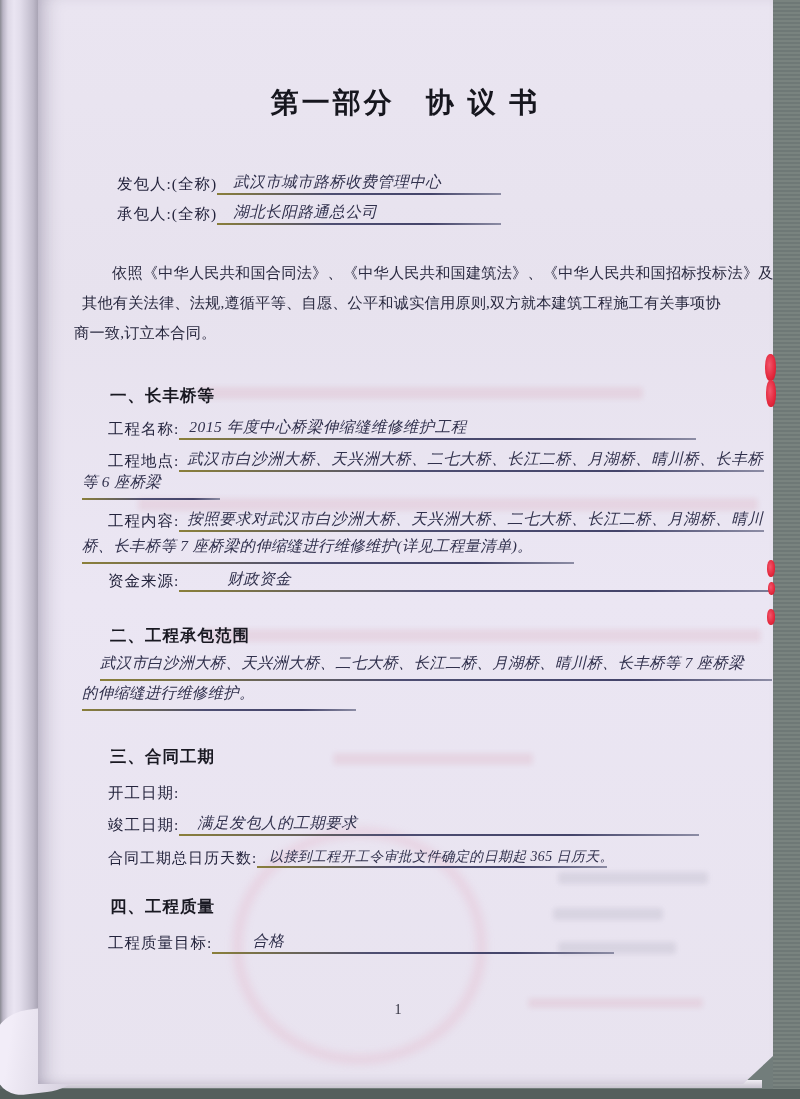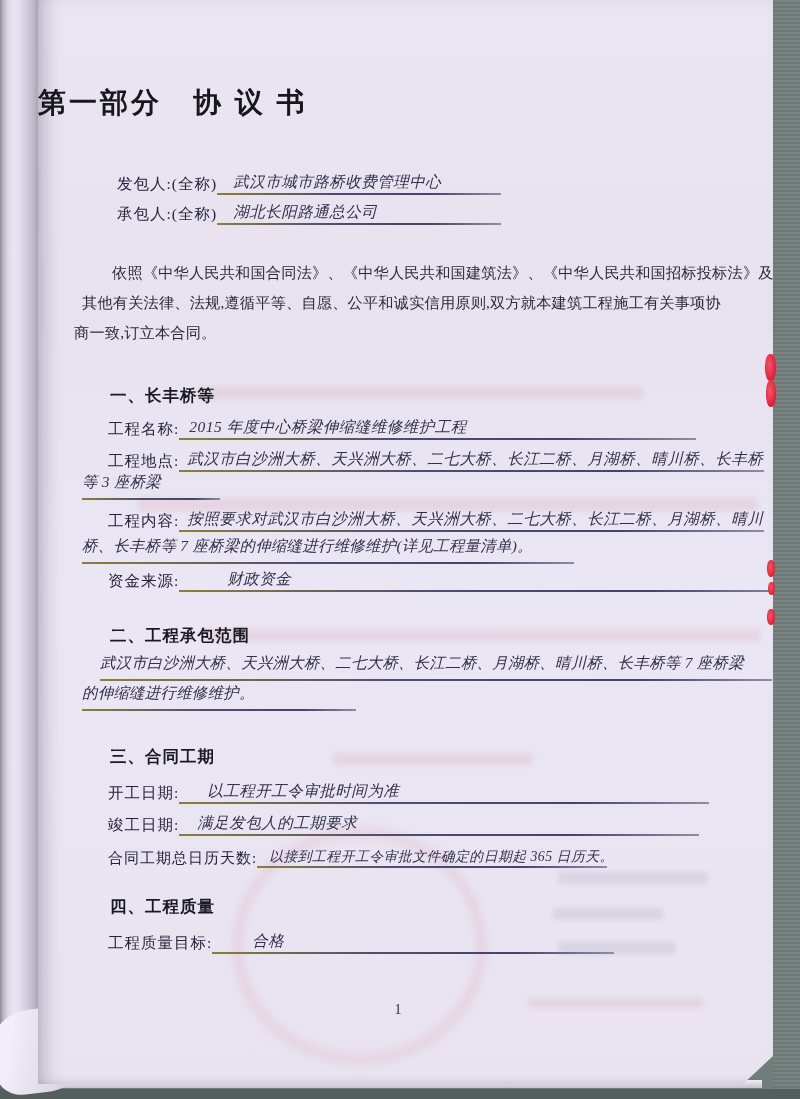--- a/index.html
+++ b/index.html
@@ -21,21 +21,21 @@
   .page-under{position:absolute;left:56px;top:1080px;width:706px;height:8px;
     background:linear-gradient(180deg,#f0edf4,#c6c2ce);}
 
   
   .sheet{position:absolute;left:38px;top:0;width:735px;height:1084px;
     background:linear-gradient(180deg,#eae5f1 0%,#e7e2ee 28%,#ebe6f3 55%,#e8e3ef 100%);
     clip-path:polygon(0 0,100% 0,100% calc(100% - 28px),calc(100% - 30px) 100%,0 100%);
     box-shadow:inset 16px 0 20px -12px rgba(80,70,100,.38), inset 0 -6px 10px -6px rgba(120,110,140,.25);}
 
   
-  .title{position:absolute;left:0;top:84px;width:100%;text-align:left;
+  .title{position:absolute;left:0;top:84px;width:100%;text-align:center;
     font-family:"Liberation Sans","DejaVu Sans",sans-serif;font-weight:bold;font-size:28px;
     color:#16161e;letter-spacing:3px;white-space:nowrap;}
   .h{position:absolute;font-family:"Liberation Sans","DejaVu Sans",sans-serif;font-weight:bold;
     font-size:16.5px;color:#191922;letter-spacing:1px;white-space:nowrap;}
   .pre{position:absolute;font-size:15.2px;color:#2a2a40;white-space:nowrap;letter-spacing:.2px;}
   .frow{position:absolute;display:flex;align-items:flex-end;height:26px;white-space:nowrap;}
   .lbl{font-size:15.5px;color:#23233c;letter-spacing:1px;}
   .fill{border-bottom:2px solid #4e4e72;
     border-image:linear-gradient(90deg,#8a7f3a,#4e4e72 40%,#44446a 75%,#8d8da5) 1;}
   .val{font-style:italic;font-size:15.5px;color:#31314d;letter-spacing:.5px;}
@@ -99,42 +99,41 @@
 
     <div class="frow" style="left:70px;top:414px">
       <span class="lbl">工程名称:</span>
       <span class="fill" style="width:507px;padding-left:10px"><span class="val">2015 年度中心桥梁伸缩缝维修维护工程</span></span>
     </div>
 
     <div class="frow" style="left:70px;top:446px">
       <span class="lbl">工程地点:</span>
       <span class="fill" style="width:577px;padding-left:8px"><span class="val">武汉市白沙洲大桥、天兴洲大桥、二七大桥、长江二桥、月湖桥、晴川桥、长丰桥</span></span>
     </div>
-    <div class="cline" style="left:44px;top:472px;width:138px">等 3 座桥梁</div>
+    <div class="cline" style="left:44px;top:472px;width:138px">等 6 座桥梁</div>
 
     <div class="frow" style="left:70px;top:506px">
       <span class="lbl">工程内容:</span>
       <span class="fill" style="width:577px;padding-left:8px"><span class="val">按照要求对武汉市白沙洲大桥、天兴洲大桥、二七大桥、长江二桥、月湖桥、晴川</span></span>
     </div>
     <div class="cline" style="left:44px;top:536px;width:492px">桥、长丰桥等 7 座桥梁的伸缩缝进行维修维护(详见工程量清单)。</div>
 
     <div class="frow" style="left:70px;top:566px">
       <span class="lbl">资金来源:</span>
       <span class="fill" style="width:577px;padding-left:48px"><span class="val">财政资金</span></span>
     </div>
 
     <div class="h" style="left:72px;top:625px">二、工程承包范围</div>
     <div class="cline" style="left:62px;top:653px;width:672px">武汉市白沙洲大桥、天兴洲大桥、二七大桥、长江二桥、月湖桥、晴川桥、长丰桥等 7 座桥梁</div>
     <div class="cline" style="left:44px;top:683px;width:274px">的伸缩缝进行维修维护。</div>
 
     <div class="h" style="left:72px;top:746px">三、合同工期</div>
 
     <div class="frow" style="left:70px;top:778px">
       <span class="lbl">开工日期:</span>
-      <span class="fill" style="width:502px;padding-left:28px"><span class="val">以工程开工令审批时间为准</span></span>
     </div>
     <div class="frow" style="left:70px;top:810px">
       <span class="lbl">竣工日期:</span>
       <span class="fill" style="width:502px;padding-left:18px"><span class="val">满足发包人的工期要求</span></span>
     </div>
     <div class="frow" style="left:70px;top:842px">
       <span class="lbl" style="font-size:15px">合同工期总日历天数:</span>
       <span class="fill" style="width:338px;padding-left:12px"><span class="val" style="font-size:13.8px">以接到工程开工令审批文件确定的日期起 365 日历天。</span></span>
     </div>
 

